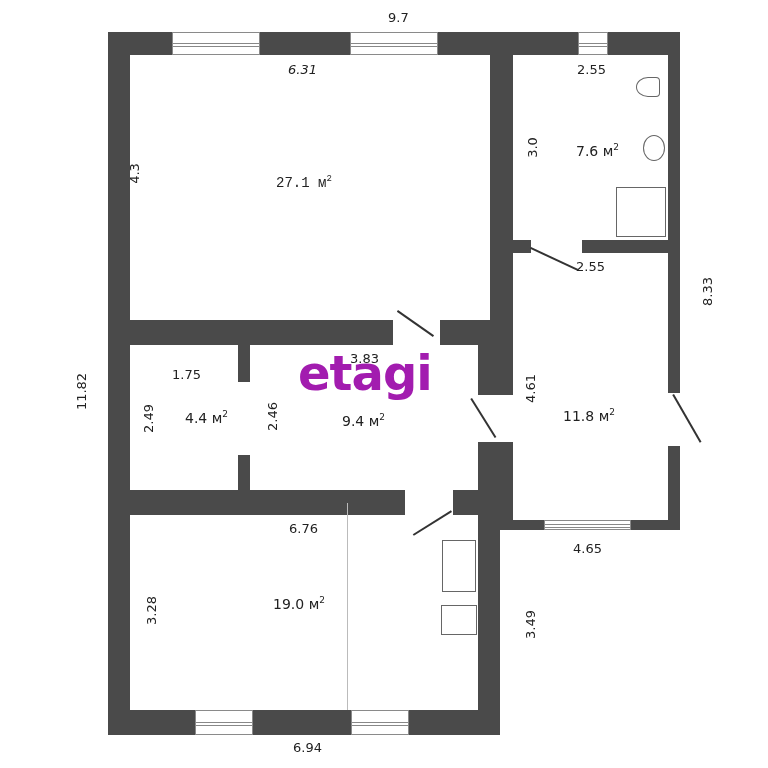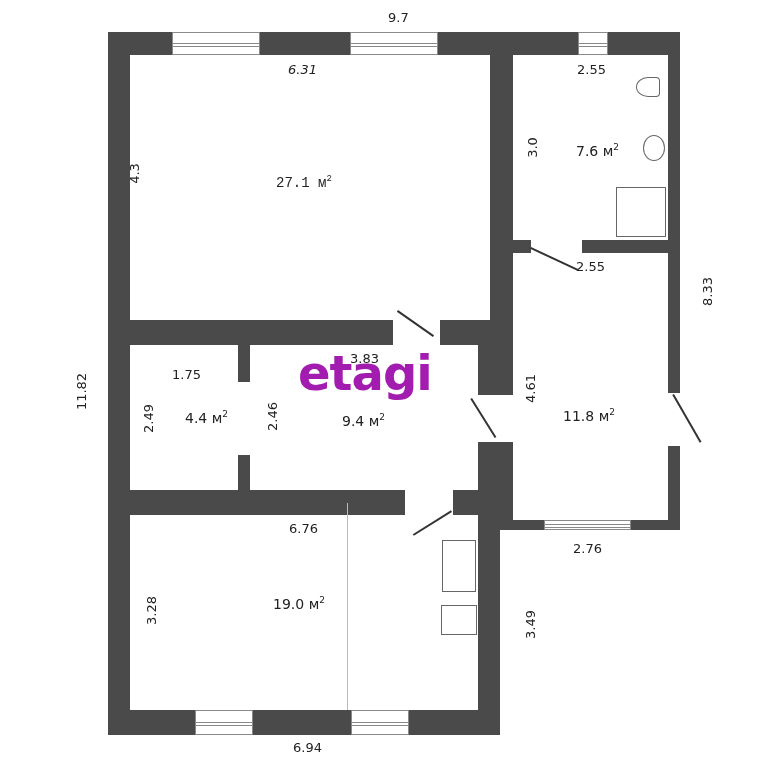--- a/index.html
+++ b/index.html
@@ -67,21 +67,21 @@
   <div class="fixture" style="left:643px;top:135px;width:22px;height:26px;border-radius:50%;"></div>
   <div class="fixture" style="left:616px;top:187px;width:50px;height:50px;"></div>
   <div class="fixture" style="left:442px;top:540px;width:34px;height:52px;"></div>
   <div class="fixture" style="left:441px;top:605px;width:36px;height:30px;"></div>
 
   <div class="lbl" style="left:388px;top:11px;">9.7</div>
   <div class="lbl rot" style="left:63px;top:385px;">11.82</div>
   <div class="lbl rot" style="left:693px;top:285px;">8.33</div>
   <div class="lbl" style="left:293px;top:741px;">6.94</div>
   <div class="lbl rot" style="left:516px;top:618px;">3.49</div>
-  <div class="lbl" style="left:573px;top:542px;">2.76</div>
+  <div class="lbl" style="left:573px;top:542px;">4.65</div>
 
   <div class="lbl" style="left:288px;top:63px;font-style:italic;">6.31</div>
   <div class="lbl rot" style="left:124px;top:167px;">4.3</div>
   <div class="area" style="left:276px;top:175px;font-family:Liberation Mono, monospace;">
     <span>27.1</span> <span>м</span><sup>2</sup>
   </div>
 
   <div class="lbl" style="left:577px;top:63px;">2.55</div>
   <div class="lbl rot" style="left:522px;top:141px;">3.0</div>
   <div class="area" style="left:576px;top:143px;">

